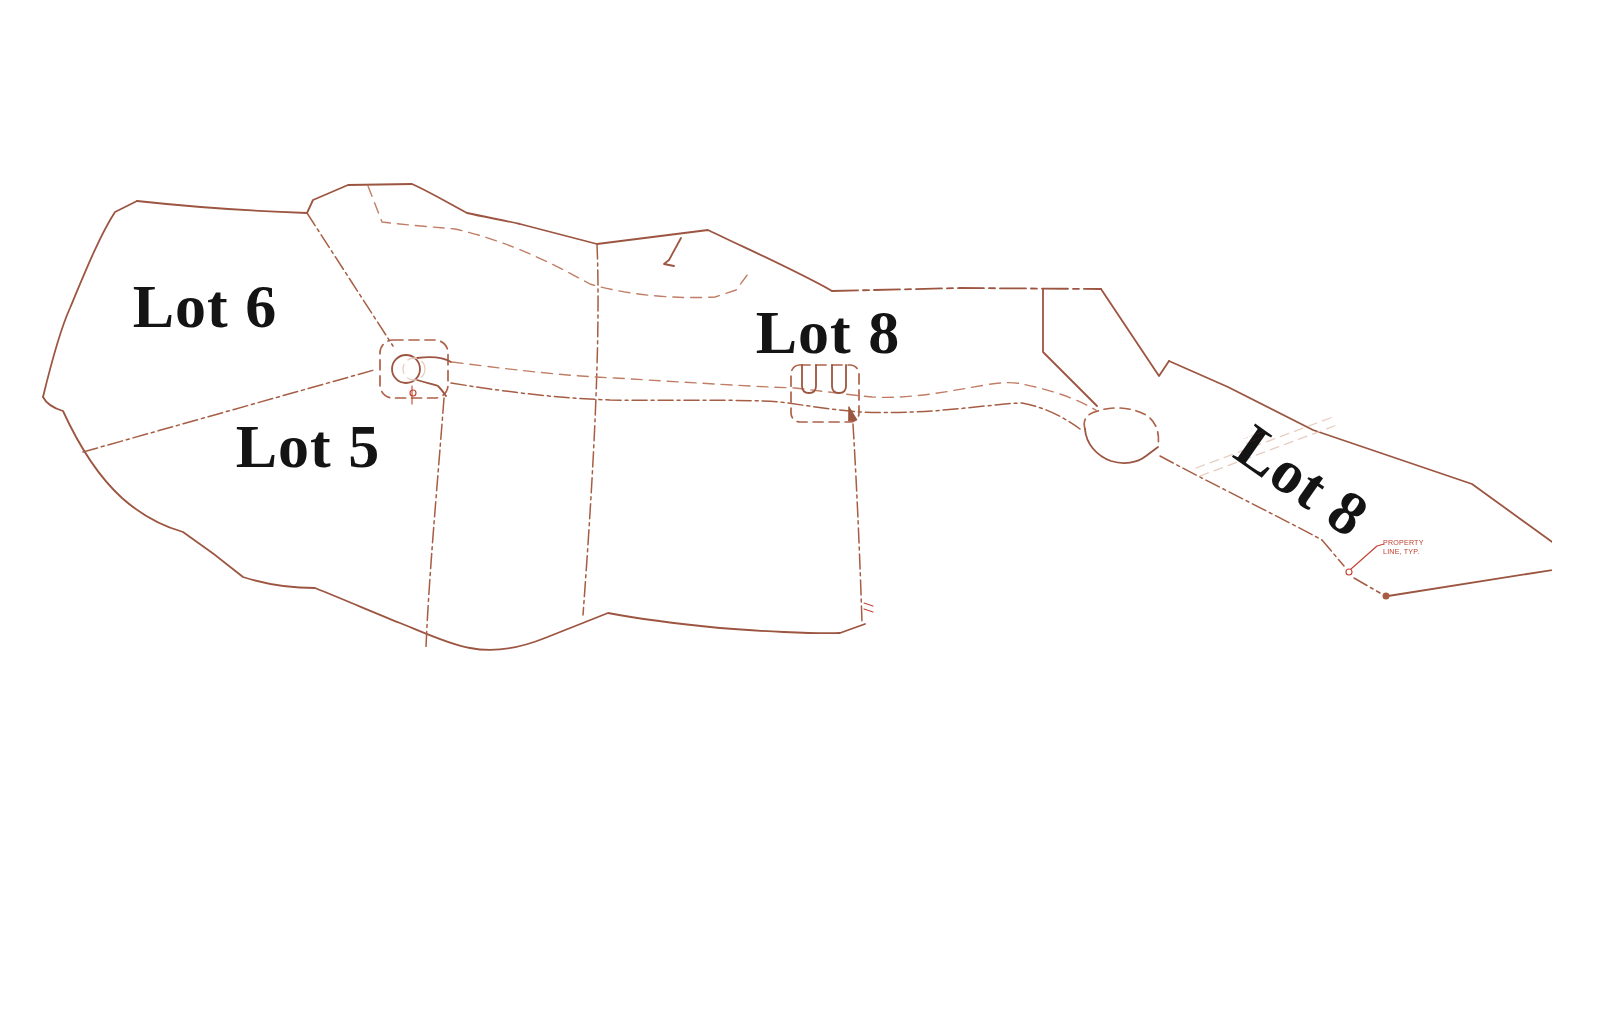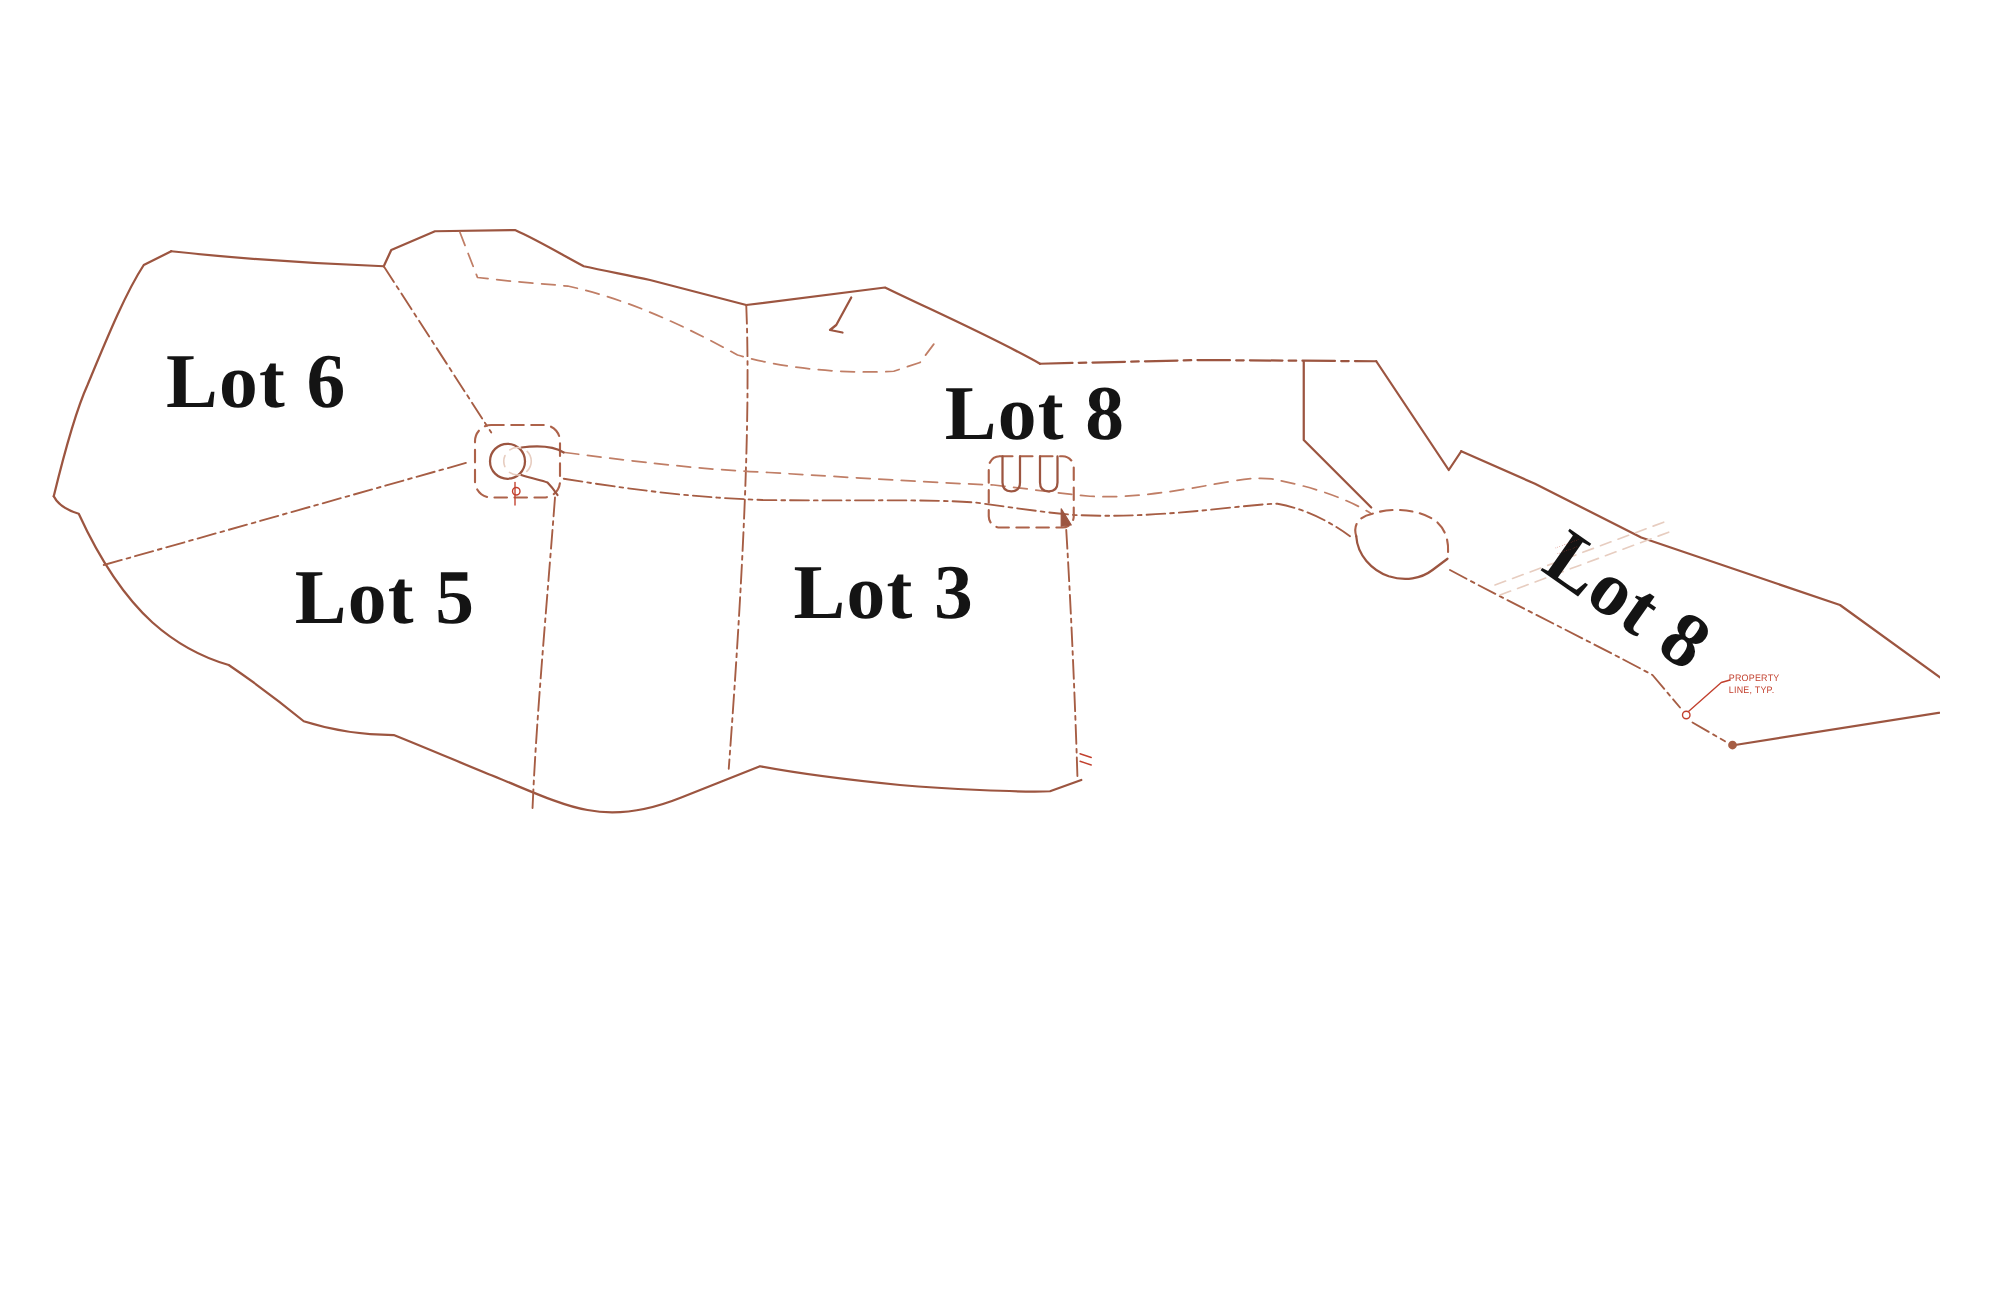--- a/index.html
+++ b/index.html
@@ -99,22 +99,21 @@
       <circle class="red" cx="1349" cy="572" r="3"></circle>
       <path class="red" d="M1351 569 L1377 546 L1384 544"></path>
       <path class="red" d="M412 386 L412 404"></path>
       <circle class="red" cx="413" cy="393" r="3"></circle>
       <path class="red" d="M864 603 l9 3 M864 609 l9 3"></path>
     </g>
   </svg>
 
   <div class="lot-label" style="left:205px;top:306px;">Lot 6</div>
   <div class="lot-label" style="left:828px;top:332px;">Lot 8</div>
-  <div class="lot-label" style="left:308px;top:479px;">Lot 5</div>
-  <div class="lot-label" style="left:707px;top:475px;">Lot 3</div>
+  <div class="lot-label" style="left:308px;top:446px;">Lot 5</div>
   <div class="lot-label rotated" style="left:1302px;top:481px;">Lot 8</div>
 
   <div class="prop-note">
     <div>PROPERTY</div>
     <div>LINE, TYP.</div>
   </div>
 
   <div class="tiny-note">
     <div>··· ···· ·····</div>
     <div>·· ····· ···</div>

